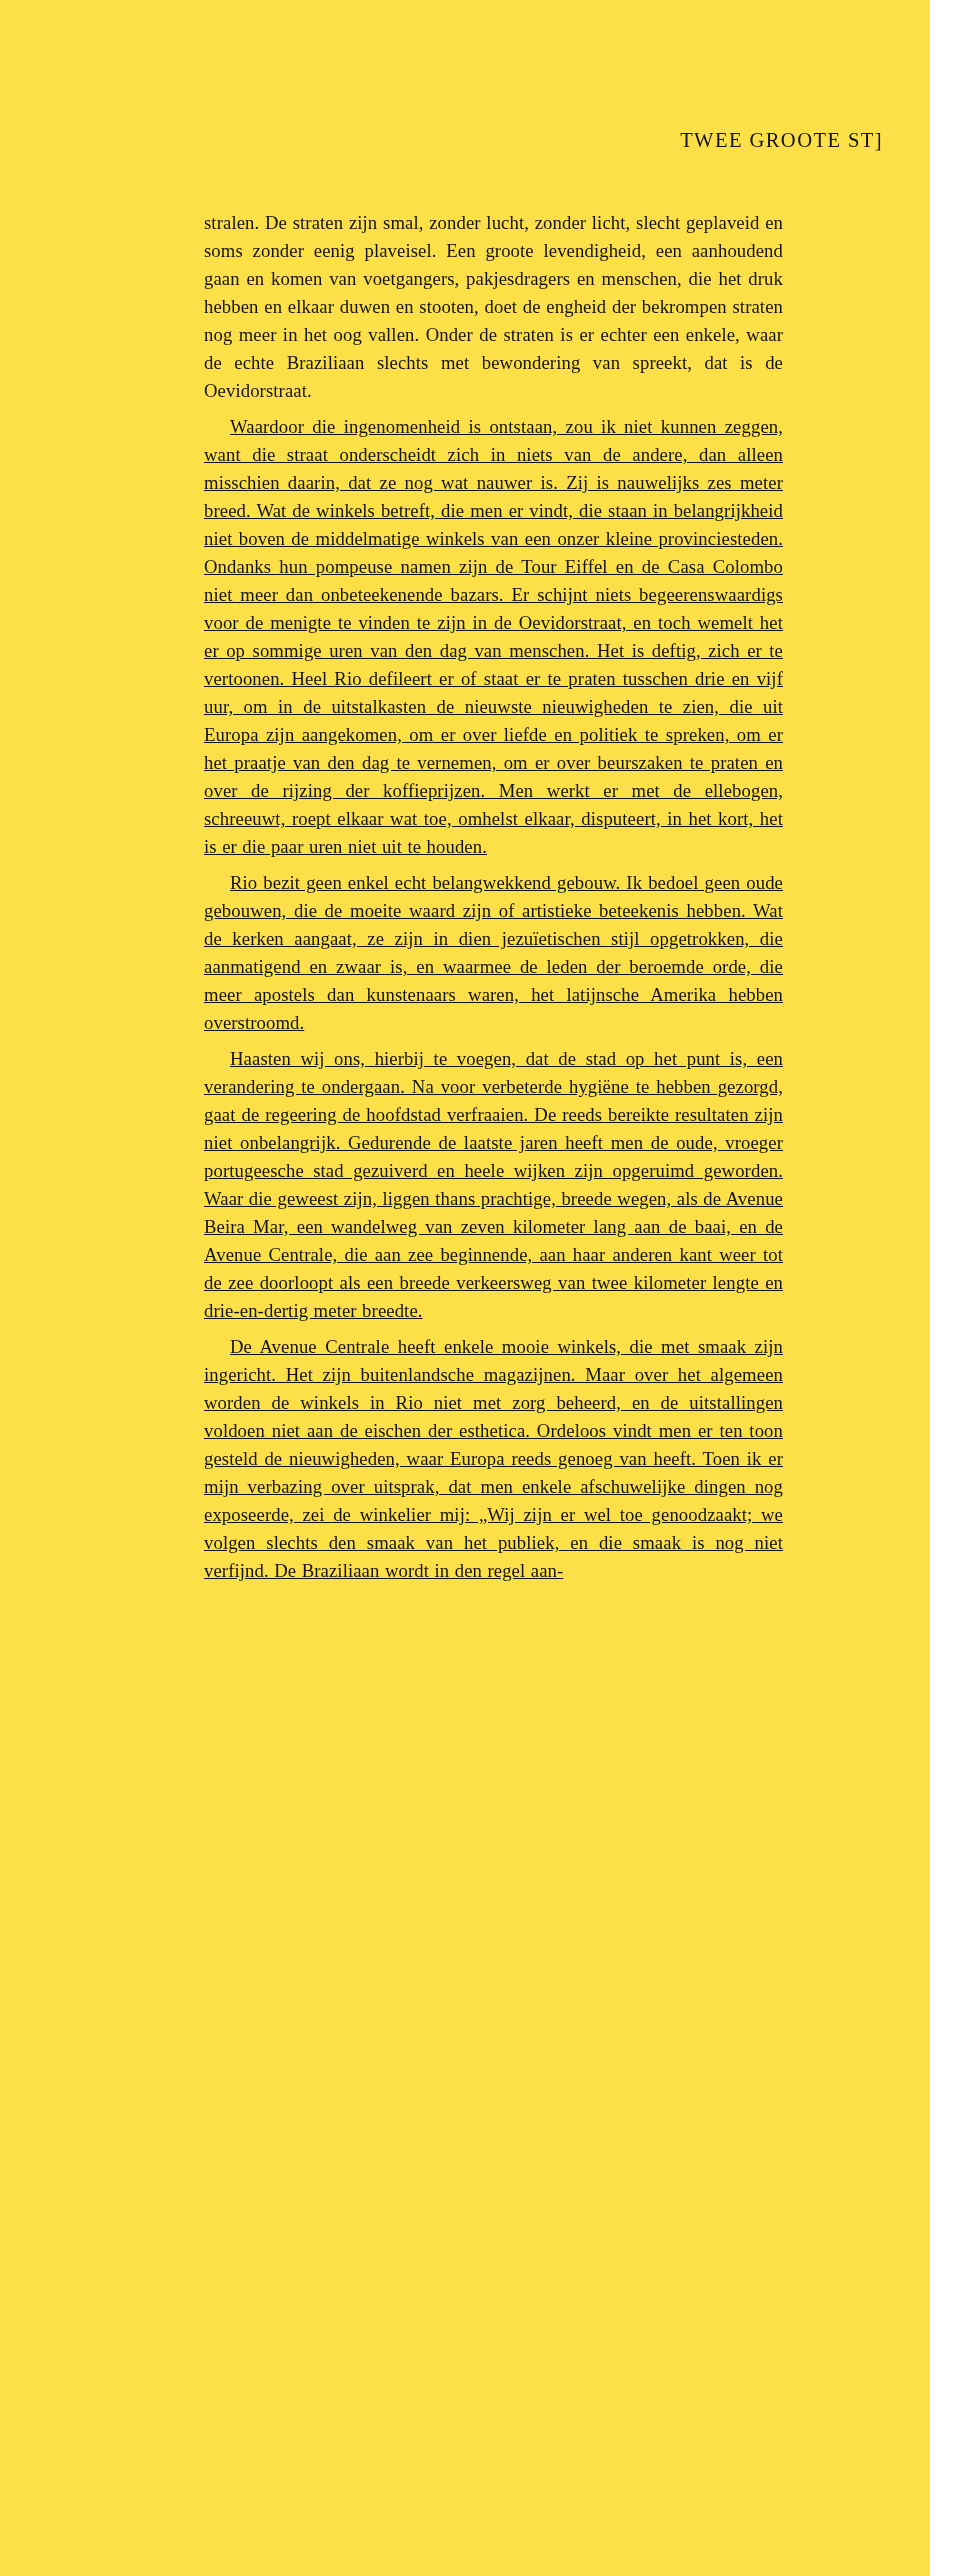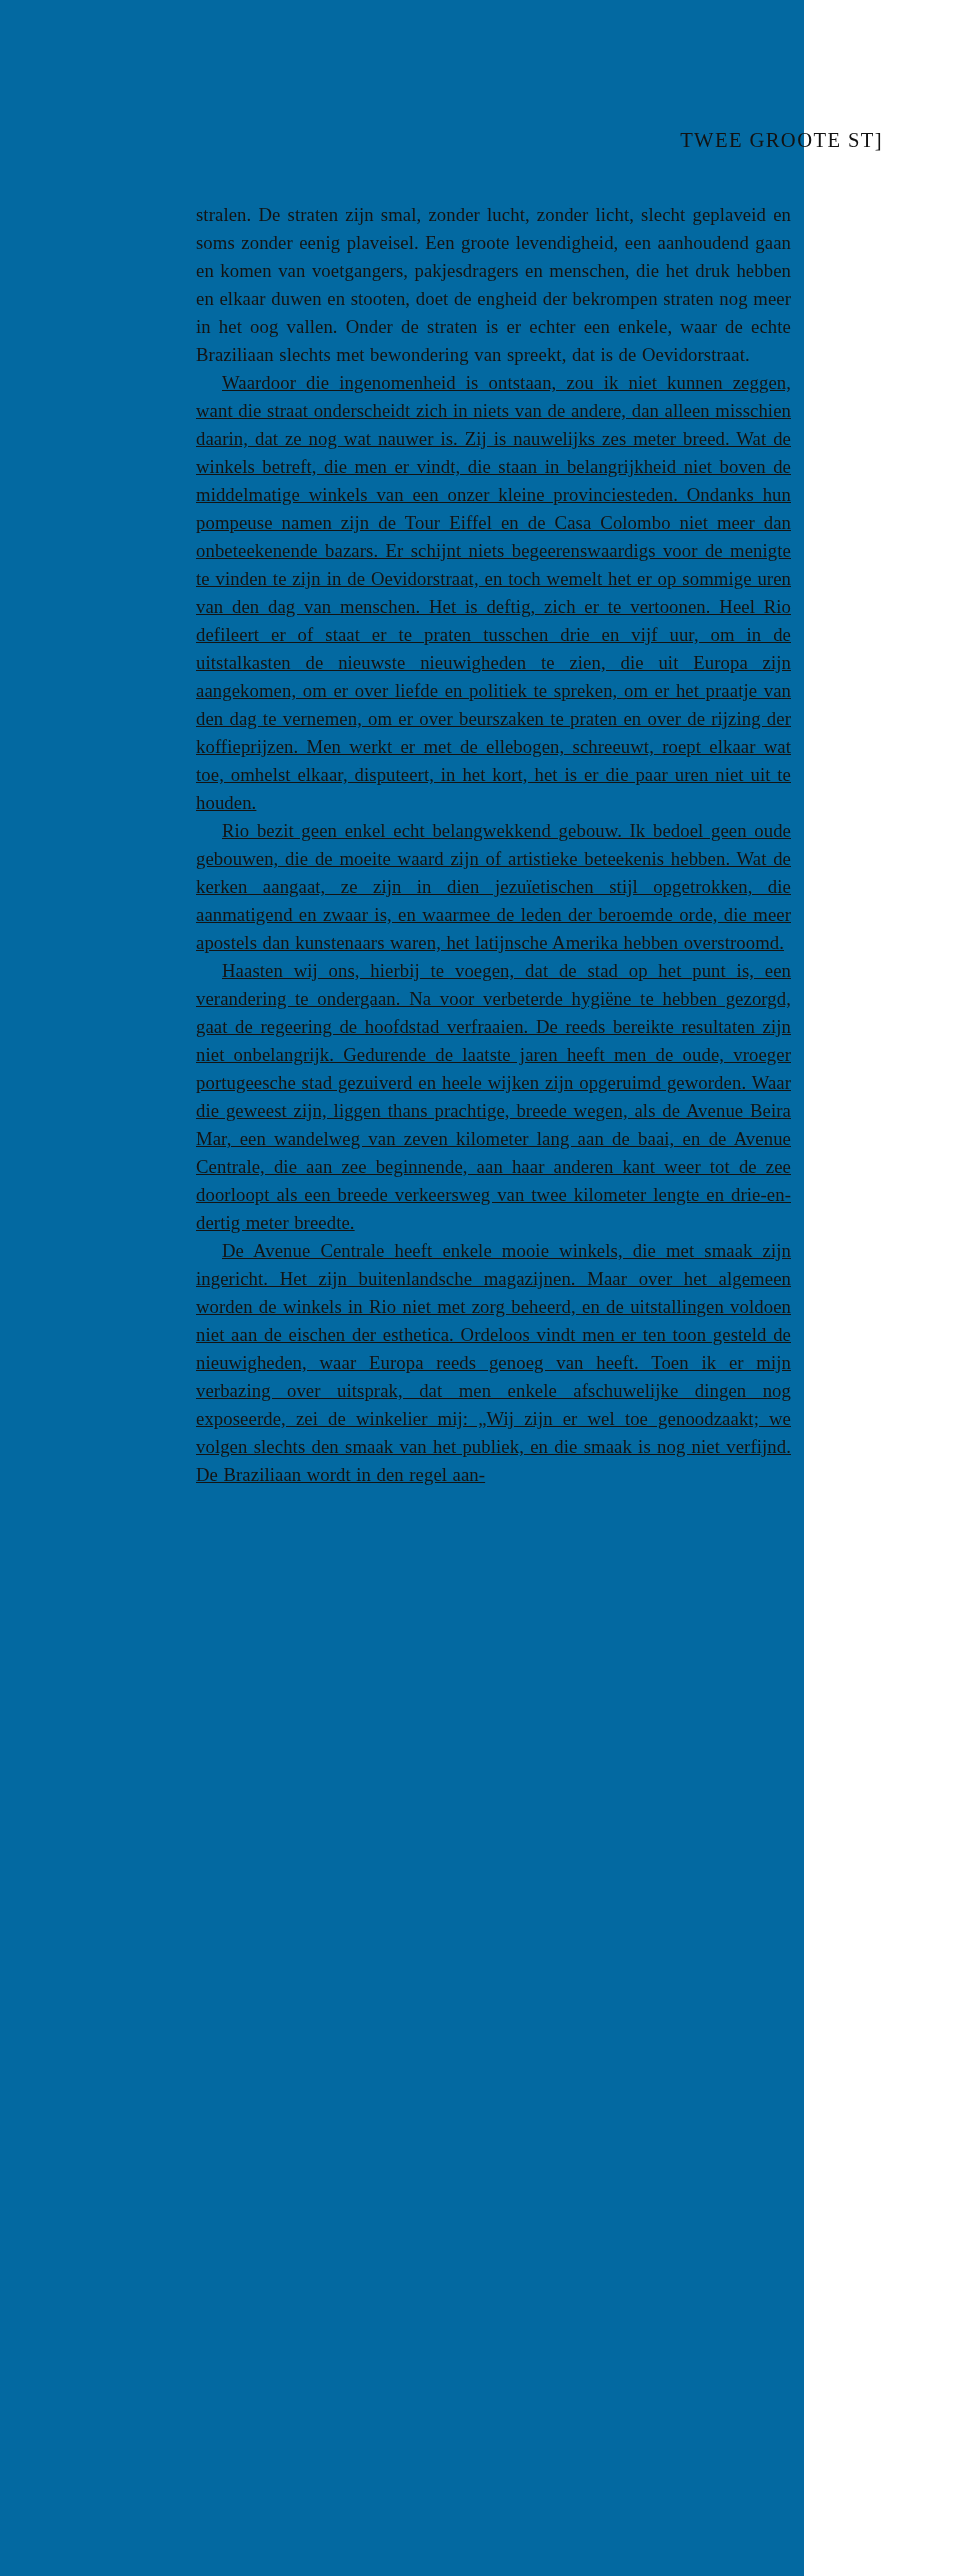--- a/index.html
+++ b/index.html
@@ -11,23 +11,23 @@
     width: 967px;
     height: 2576px;
     font-family: "Liberation Serif", serif;
     color: #1a1a1a;
     position: relative;
     overflow: hidden;
   }
   .page {
     position: absolute;
     top: 0; left: 0;
-    width: 804px;
+    width: 930px;
     height: 2576px;
-    background: #0369a1;
+    background: #fde047;
   }
   .running-head {
     position: absolute;
     top: 129px;
     left: 0;
     width: 967px;
     text-align: right;
     padding-right: 84px;
     box-sizing: border-box;
     font-family: "Liberation Serif", serif;
@@ -36,21 +36,21 @@
     color: #121212;
     white-space: nowrap;
   }
   .text-column {
     position: absolute;
     top: 201px;
     left: 196px;
     width: 595px;
   }
   p {
-    margin: 0;
+    margin: 8px;
     font-size: 18.7px;
     line-height: 28px;
     text-align: justify;
     text-justify: inter-word;
     color: #131313;
     letter-spacing: 0.1px;
     word-spacing: 0.7px;
   }
   p.indent {
     text-indent: 26px;

